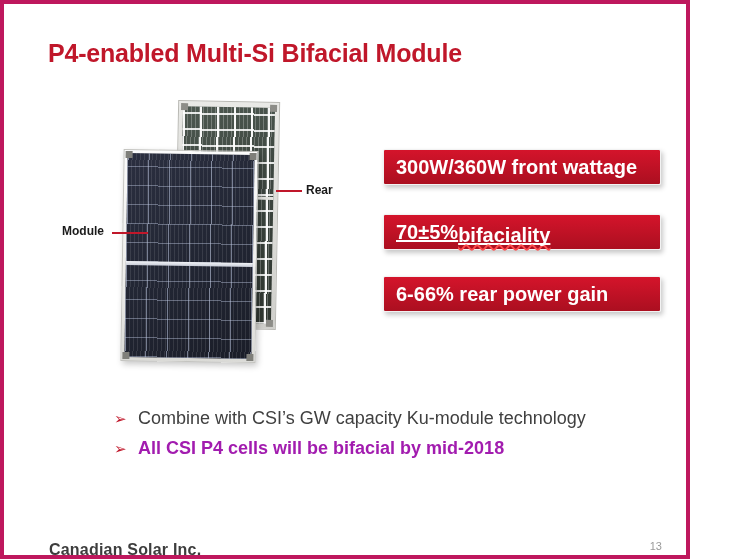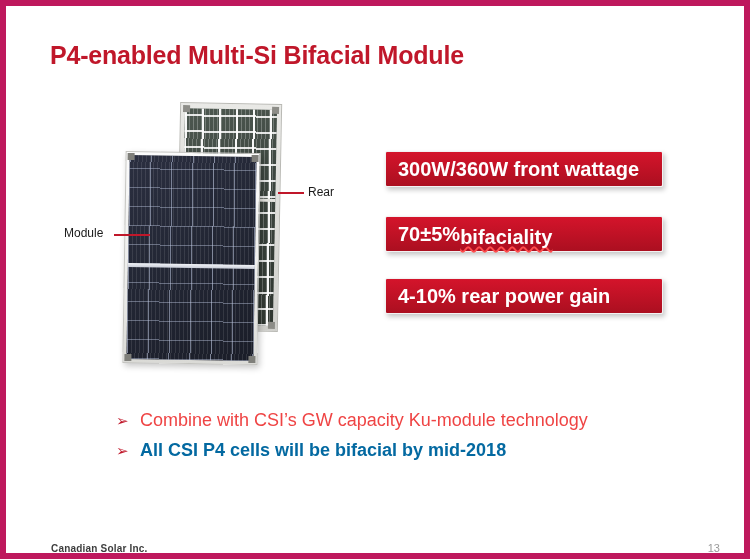--- a/index.html
+++ b/index.html
@@ -6,24 +6,24 @@
     margin: 0;
     padding: 0;
     background: #ffffff;
   }
   body {
     font-family: "Liberation Sans", "DejaVu Sans", sans-serif;
   }
 
   #slide {
     position: relative;
-    width: 750px;
+    width: 690px;
     height: 559px;
     background: #ffffff;
-    border: 6px solid #be185d;
+    border: 4px solid #be185d;
     box-sizing: border-box;
     overflow: hidden;
   }
 
   
   #slide-title {
     position: absolute;
     left: 44px;
     top: 35px;
     font-size: 25px;
@@ -150,21 +150,21 @@
     background: linear-gradient(180deg, #f2f4f8, #c9cdd8);
   }
   #front-panel .corner {
     background: #7f7f7a;
   }
 
   
   .callout-label {
     position: absolute;
     font-size: 12px;
-    font-weight: normal;
+    font-weight: bold;
     color: #1a1a1a;
     white-space: nowrap;
   }
   .leader-line {
     position: absolute;
     height: 2px;
     background: #c0172a;
   }
   #front-label { left: 58px; top: 220px; }
   #front-leader { left: 108px; top: 228px; width: 36px; }
@@ -184,21 +184,21 @@
     box-shadow: 2px 3px 5px rgba(0,0,0,0.22);
     display: flex;
     align-items: center;
     color: #ffffff;
     font-size: 20px;
     font-weight: bold;
     padding-left: 12px;
     white-space: nowrap;
   }
   #feature-box-0 { top: 145px; }
-  #feature-box-1 { top: 210px; }
+  #feature-box-1 { top: 210px; text-decoration: underline; }
   #feature-box-2 { top: 272px; }
 
   .spellcheck {
     text-decoration: underline wavy #ff4d4d;
     text-decoration-skip-ink: none;
     text-underline-offset: 2px;
     margin-top: 7px;
   }
 
   
@@ -215,34 +215,34 @@
   }
   .bullet-marker {
     color: #c0172a;
     font-size: 15px;
     width: 24px;
     flex: 0 0 24px;
     line-height: 1;
   }
   .bullet-text {
     font-size: 18px;
-    color: #ef4444;
+    color: #404040;
     white-space: nowrap;
   }
   .bullet-row.emphasis .bullet-text {
-    color: #0369a1;
+    color: #a21caf;
     font-weight: bold;
   }
 
   
   #footer-company {
     position: absolute;
     left: 45px;
     top: 537px;
-    font-size: 10px;
+    font-size: 16px;
     font-weight: bold;
     color: #3d3d3d;
     letter-spacing: 0.2px;
   }
   #footer-page {
     position: absolute;
     right: 24px;
     top: 536px;
     font-size: 11px;
     color: #9a9a9a;
@@ -286,21 +286,21 @@
   <div id="feature-box-0" class="feature-box">
     <span>300W/360W front wattage</span>
   </div>
 
   <div id="feature-box-1" class="feature-box">
     <span>70±5% </span>
       <span class="spellcheck">bifaciality</span>
   </div>
 
   <div id="feature-box-2" class="feature-box">
-    <span>4-10% rear power gain</span>
+    <span>6-66% rear power gain</span>
   </div>
 
   <div id="bullet-list">
     <div class="bullet-row">
       <span class="bullet-marker">➢</span>
       <span class="bullet-text">Combine with CSI’s GW capacity Ku-module technology</span>
     </div>
     <div class="bullet-row emphasis">
       <span class="bullet-marker">➢</span>
       <span class="bullet-text">All CSI P4 cells will be bifacial by mid-2018</span>

